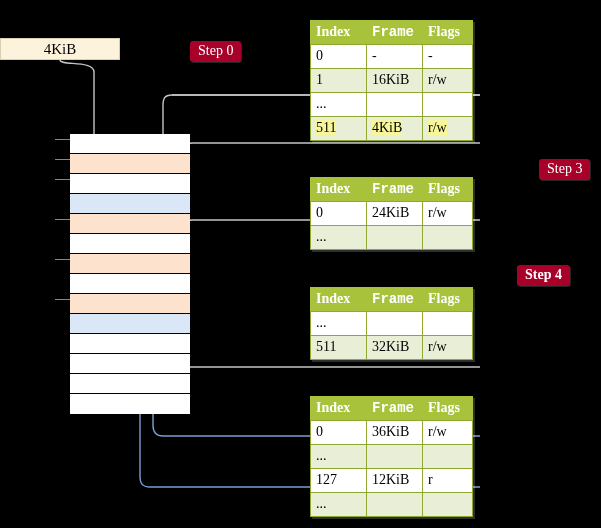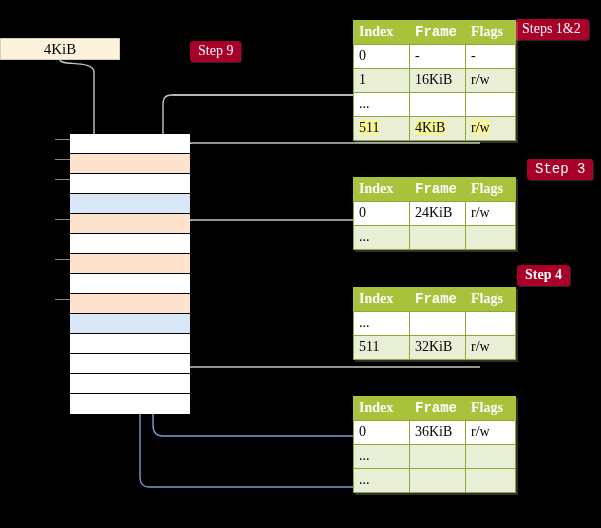--- a/index.html
+++ b/index.html
@@ -72,32 +72,31 @@
     color: #ffffff;
     font-size: 14px;
     padding: 2px 8px 3px 8px;
     border-radius: 3px;
     box-shadow: 1px 1px 0 rgba(255,255,255,0.15);
     white-space: nowrap;
     line-height: 16px;
   }
   .badge.step0      { left: 190px; top: 41px; }
   .badge.steps12    { left: 514px; top: 19px; }
-  .badge.step3      { left: 527px; top: 159px; font-family: Liberation Mono, monospace; }
+  .badge.step3      { left: 539px; top: 159px; }
   .badge.step4      { left: 517px; top: 265px; font-weight: bold; }
 
   
   .ptable {
     position: absolute;
     border-collapse: collapse;
     border: 1.5px solid #8fa832;
     box-shadow: 2px 2px 0 rgba(255,255,255,0.18);
     background: #ffffff;
     font-size: 14px;
-    margin-left: 43px;
   }
   .ptable td, .ptable th {
     border: 1px solid #8fa832;
     padding: 2px 5px 3px 5px;
     height: 19px;
     box-sizing: border-box;
     text-align: left;
     font-weight: normal;
     color: #000;
     line-height: 18px;
@@ -200,22 +199,21 @@
     </div>
   <div id="ticks">
       <div class="tick" style="top: 139px;"></div>
       <div class="tick" style="top: 159px;"></div>
       <div class="tick" style="top: 179px;"></div>
       <div class="tick" style="top: 219px;"></div>
       <div class="tick" style="top: 259px;"></div>
       <div class="tick" style="top: 299px;"></div>
     </div>
 
-  <div class="badge step0">Step 9</div>
-  <div class="badge steps12">Steps 1&amp;2</div>
+  <div class="badge step0">Step 0</div>
   <div class="badge step3">Step 3</div>
   <div class="badge step4">Step 4</div>
 
   <table class="ptable t1">
       <tbody>
         <tr>
           <th class="c-index">Index</th>
           <th class="c-frame">Frame</th>
           <th class="c-flags">Flags</th>
         </tr>
@@ -289,20 +287,25 @@
         <tr>
           <td class="c-index">0</td>
           <td class="c-frame">36KiB</td>
           <td class="c-flags">r/w</td>
         </tr>
         <tr class="alt">
           <td class="c-index">...</td>
           <td class="c-frame"></td>
           <td class="c-flags"></td>
         </tr>
+        <tr>
+          <td class="c-index">127</td>
+          <td class="c-frame">12KiB</td>
+          <td class="c-flags">r</td>
+        </tr>
         <tr class="alt">
           <td class="c-index">...</td>
           <td class="c-frame"></td>
           <td class="c-flags"></td>
         </tr>
       </tbody>
     </table>
 
 </div>
 

